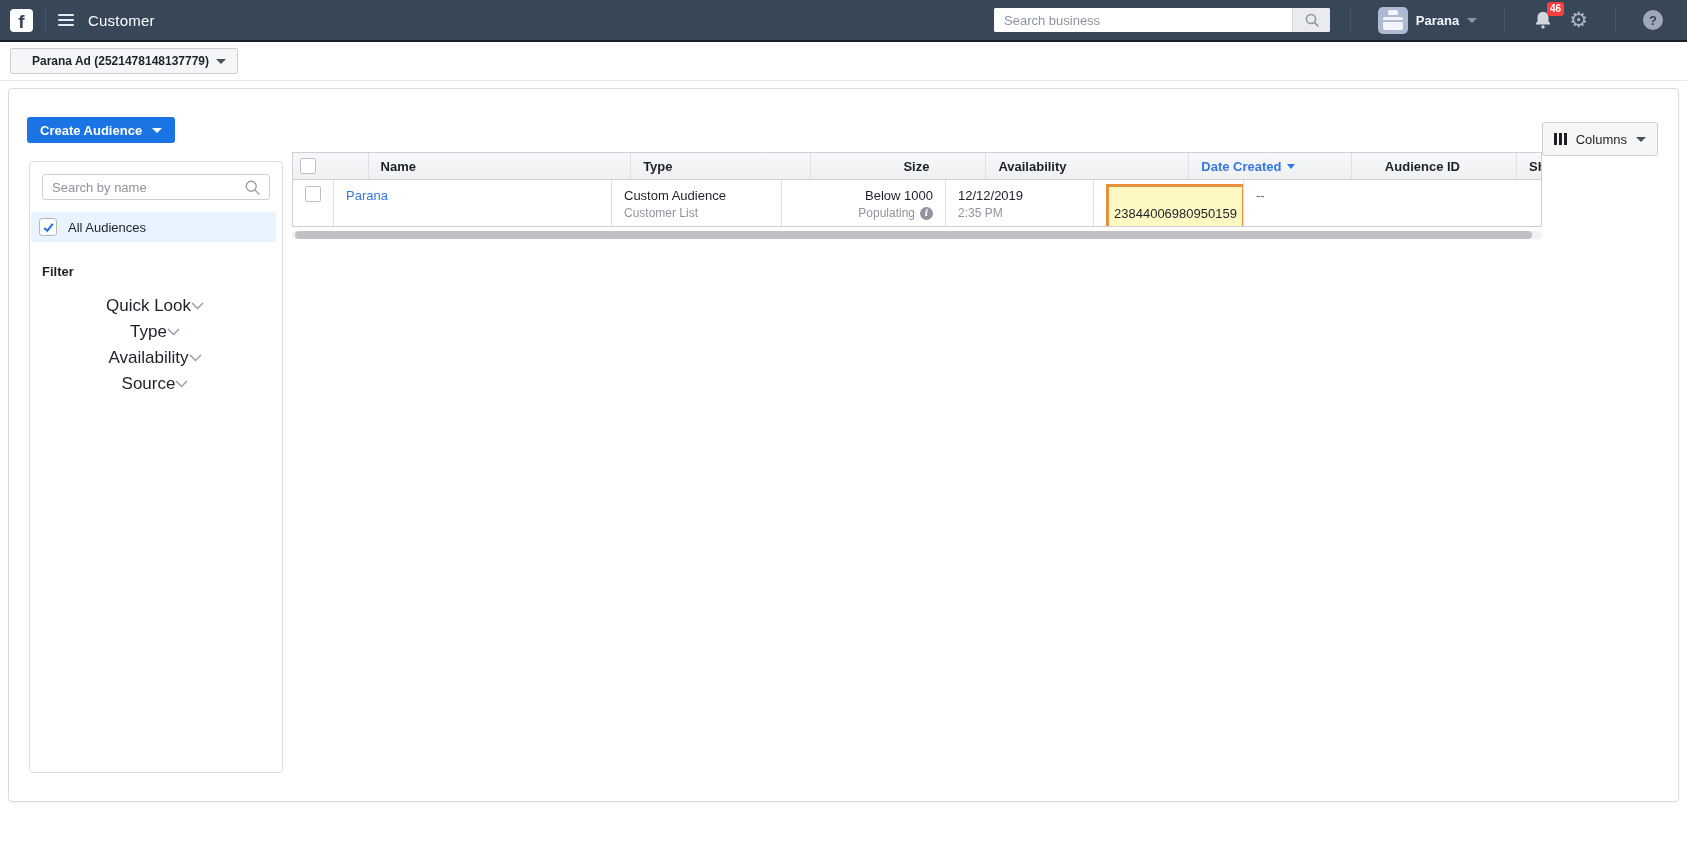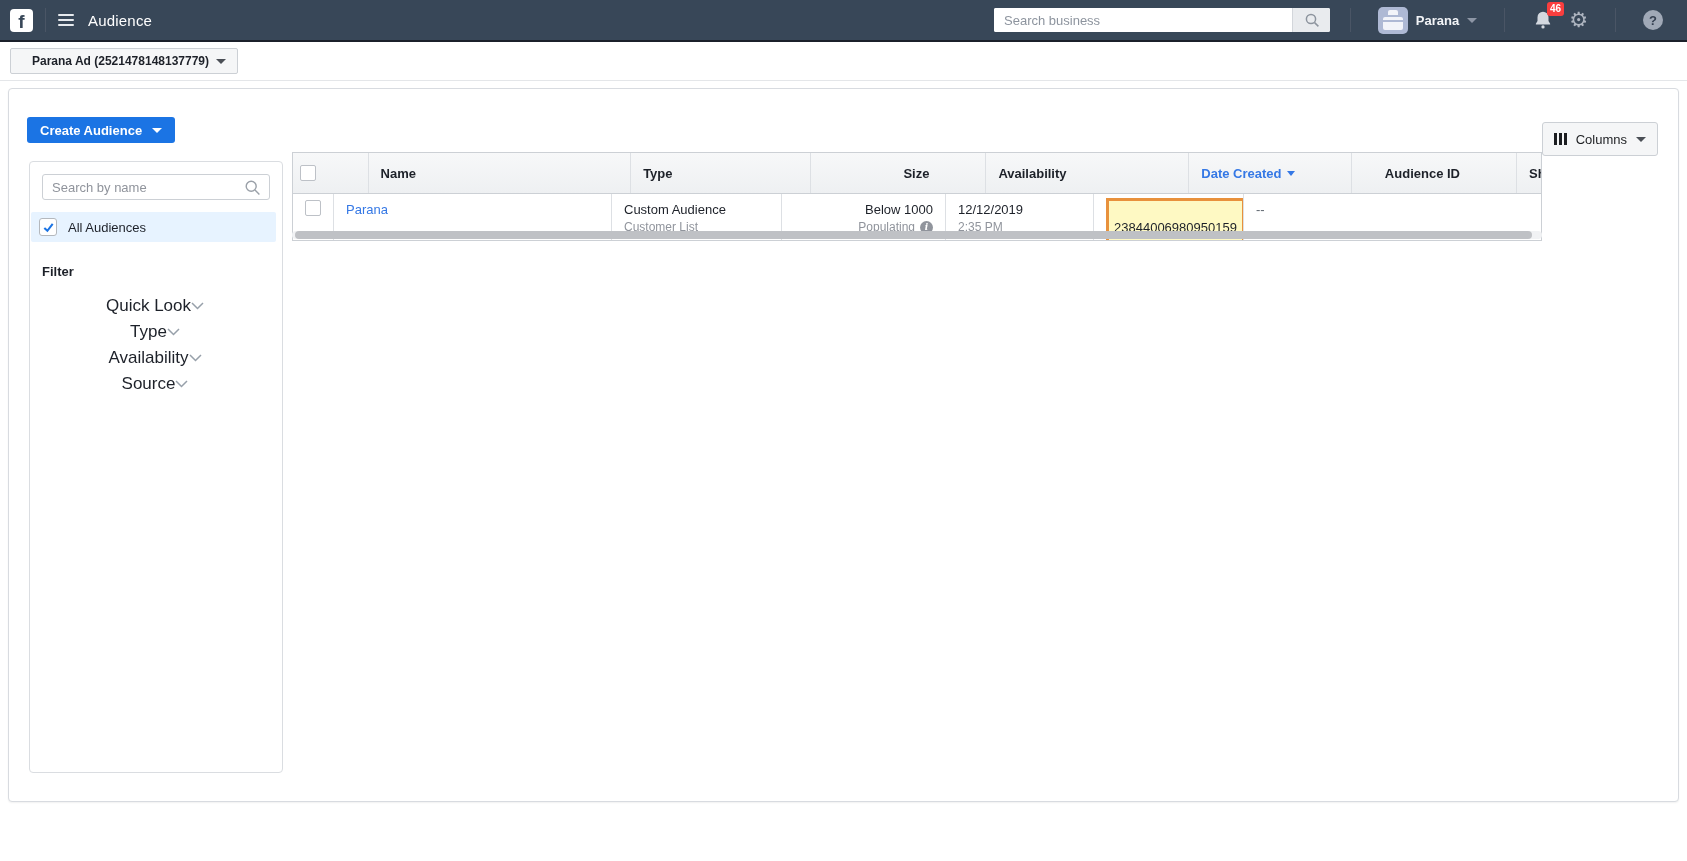--- a/index.html
+++ b/index.html
@@ -128,21 +128,21 @@
   .filter-heading { margin: 22px 12px 0 12px; font-size: 13px; font-weight: bold; color: #1d2129; }
   .filter-list { margin-top: 14px; list-style: none; }
   .filter-item {
     height: 26px; display: flex; align-items: center; justify-content: center;
     padding: 0 14px 0 12px; cursor: pointer; font-size: 17px; color: #1d2129;
   }
 
   
   .audtable { position: absolute; left: 283px; top: 63px; width: 1250px; }
   .thead {
-    display: flex; height: 42px;
+    display: flex; height: 28px;
     background: linear-gradient(#f7f8f9, #eef0f2);
     border: 1px solid #ccd0d5;
     gap: 44px;
   }
   .trow {
     display: flex; height: 47px; background: #fff;
     border-left: 1px solid #ccd0d5; border-right: 1px solid #ccd0d5; border-bottom: 1px solid #ccd0d5;
   }
   .th, .td { border-left: 1px solid #dde0e4; padding: 0 12px; overflow: hidden; }
   .th:first-child, .td:first-child { border-left: none; }
@@ -187,21 +187,21 @@
 
 <header class="topnav">
   <div class="topnav-left">
     <div class="fb-logo">f</div>
     <div class="nav-divider"></div>
     <div class="hamburger">
         <span></span>
         <span></span>
         <span></span>
       </div>
-    <div class="app-title">Audience</div>
+    <div class="app-title">Customer</div>
   </div>
 
   <div class="biz-search">
     <input type="text" placeholder="Search business" style="">
     <div class="biz-search-btn">
       <svg width="16" height="16" viewBox="0 0 16 16">
         <circle cx="7" cy="7" r="4.6" fill="none" stroke="#8d949e" stroke-width="1.5"></circle>
         <line x1="10.6" y1="10.6" x2="14.4" y2="14.4" stroke="#8d949e" stroke-width="1.5"></line>
       </svg>
     </div>

